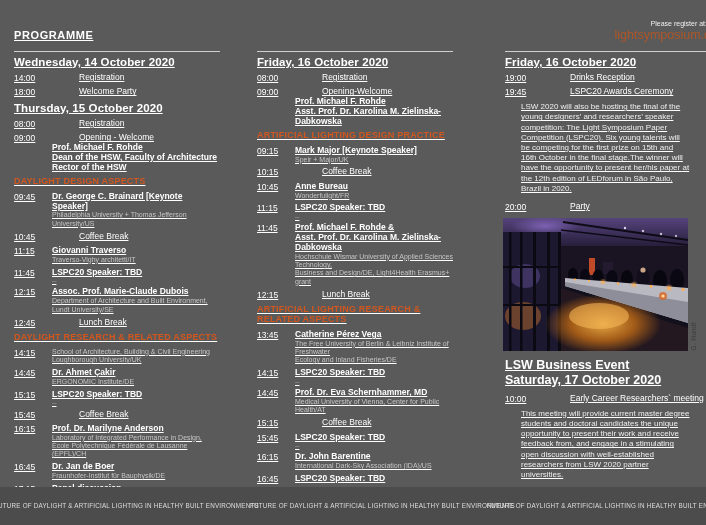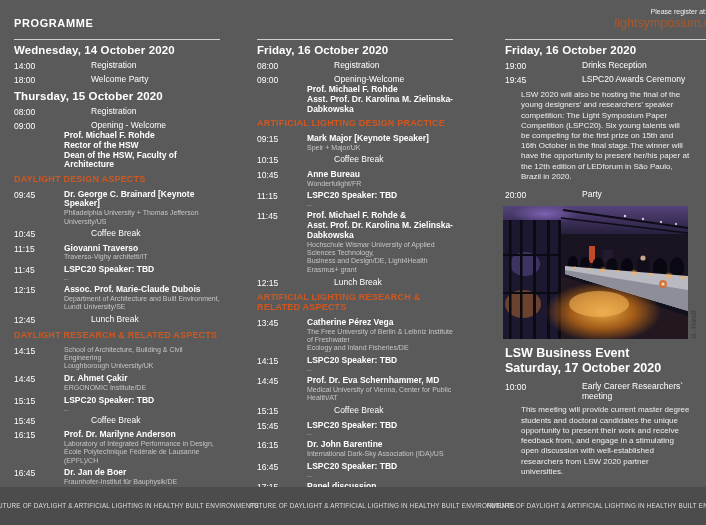--- a/index.html
+++ b/index.html
@@ -1,31 +1,31 @@
 <!DOCTYPE html>
 <html><head>
 <meta charset="utf-8">
 <style>
   html,body{margin:0;padding:0;background:#333;}
   .page{position:relative;width:706px;height:525px;background:#5a5a5a;overflow:hidden;
         font-family:"Liberation Sans","DejaVu Sans",sans-serif;color:#ffffff;}
-  .col{position:absolute;top:4px;}
+  .col{position:absolute;top:16px;text-decoration:underline;}
   .col1{left:14px;width:206px;}
   .col2{left:257px;width:196px;}
   .col3{left:505px;width:201px;}
   .colhead{height:36px;position:relative;}
   .rule{position:absolute;bottom:0;left:0;right:0;height:1px;background:#cfcfcf;}
   .col3 .rule{right:-12px;}
   .prog-title{font-size:11px;font-weight:bold;letter-spacing:.6px;padding-top:13px;}
   .register{position:absolute;top:4px;left:-30px;right:-12px;text-align:right;line-height:1.1;}
   .reg-note{font-size:7px;color:#f0f0f0;padding-right:11px;}
   .reg-url{font-size:12.5px;color:#ad5728;margin-top:1px;}
   .day-header{font-size:11.5px;font-weight:bold;margin:4px 0 5px;letter-spacing:.1px;}
   .section-header{font-size:9px;font-weight:bold;color:#d2571f;letter-spacing:.2px;margin:1px 0 6px;}
-  .event{display:flex;margin:0 0 3.5px;gap:12px;}
+  .event{display:flex;margin:0 0 3.5px;}
   .e-time{flex:0 0 34px;font-size:8.5px;line-height:1.15;padding-top:1px;}
   .e-lines{flex:1;margin-left:4px;}
   .l-reg{font-size:8.5px;line-height:1.15;padding-left:27px;}
   .l-bold{font-size:8.5px;font-weight:bold;line-height:1.15;}
   .l-aff{font-size:7px;line-height:1.2;color:#c6c6c6;}
   .l-dash{font-size:8px;line-height:.7;color:#9d9d9d;padding-top:1px;}
   .paragraph{font-size:8px;line-height:1.28;margin:4px 16px 8px;color:#efefef;}
   .special-header{font-size:12.5px;font-weight:bold;line-height:1.2;margin:6px 0 6px;}
   .photo-wrap{position:relative;width:185px;height:133px;margin:5px 0 7px;left:-2px;}
   .photo-wrap svg{display:block;}
@@ -64,22 +64,22 @@
           <span class="e-time">08:00</span>
           <div class="e-lines">
             <div class="l-reg">Registration</div>
           </div>
         </div>
         <div class="event">
           <span class="e-time">09:00</span>
           <div class="e-lines">
             <div class="l-reg">Opening - Welcome</div>
             <div class="l-bold">Prof. Michael F. Rohde</div>
+            <div class="l-bold">Dean of the HSW, Faculty of Architecture</div>
             <div class="l-bold">Rector of the HSW</div>
-            <div class="l-bold">Dean of the HSW, Faculty of Architecture</div>
           </div>
         </div>
         <div class="section-header">DAYLIGHT DESIGN ASPECTS</div>
         <div class="event">
           <span class="e-time">09:45</span>
           <div class="e-lines">
             <div class="l-bold">Dr. George C. Brainard [Keynote Speaker]</div>
             <div class="l-aff">Philadelphia University + Thomas Jefferson University/US</div>
           </div>
         </div>

